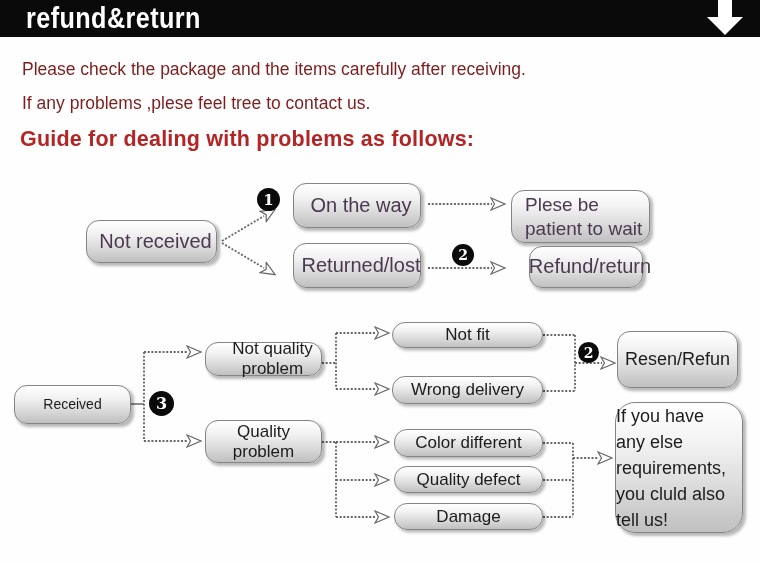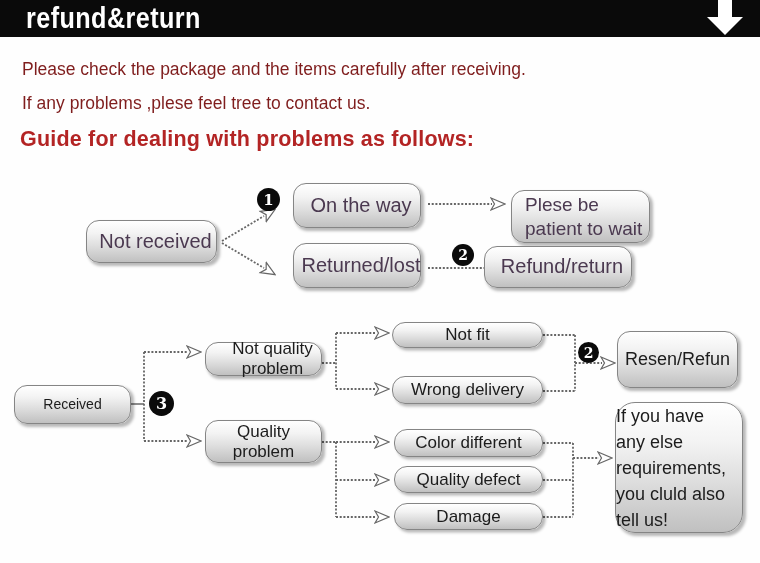--- a/index.html
+++ b/index.html
@@ -108,21 +108,21 @@
     </g>
   </svg>
 
   <div class="node f1" style="left:86px;top:220px;width:131px;height:43px;">Not received</div>
   <div class="node f1" style="left:293px;top:183px;width:128px;height:45px;">On the way</div>
   <div class="node f1" style="left:293px;top:243px;width:128px;height:45px;">Returned/lost</div>
   <div class="node f1 left patient" style="left:511px;top:174px;width:139px;height:53px;margin-top:16px;">
     <span>Plese be</span>
     <span>patient to wait</span>
   </div>
-  <div class="node f1" style="left:484px;top:246px;width:148px;height:42px;">Refund/return</div>
+  <div class="node f1" style="left:529px;top:246px;width:114px;height:42px;">Refund/return</div>
 
   <div class="node f2 received" style="left:14px;top:385px;width:117px;height:39px;">Received</div>
   <div class="node f2" style="left:205px;top:342px;width:117px;height:34px;padding-left:18px;">
     <span>Not quality</span>
     <span>problem</span>
   </div>
   <div class="node f2" style="left:205px;top:420px;width:117px;height:43px;">
     <span>Quality</span>
     <span>problem</span>
   </div>

